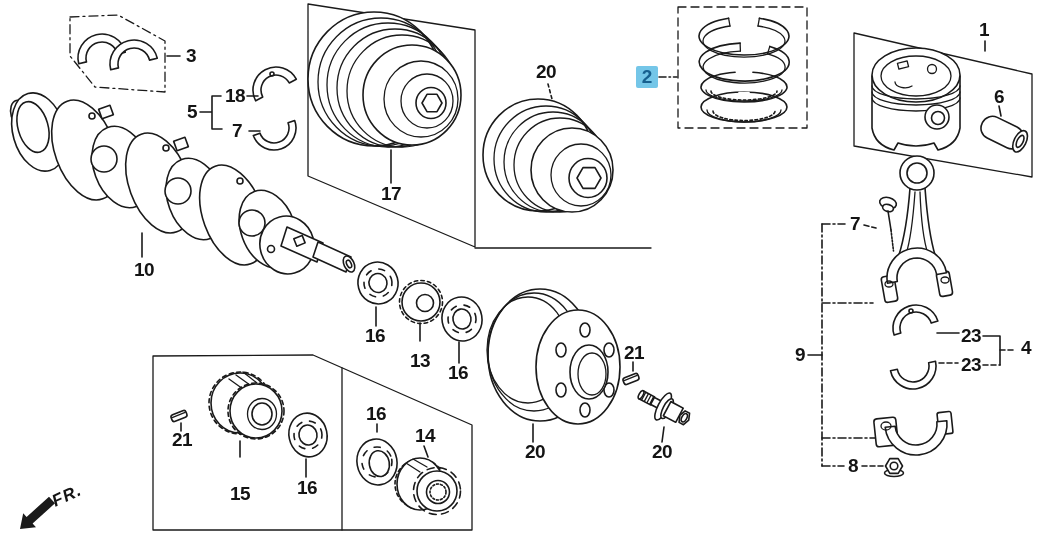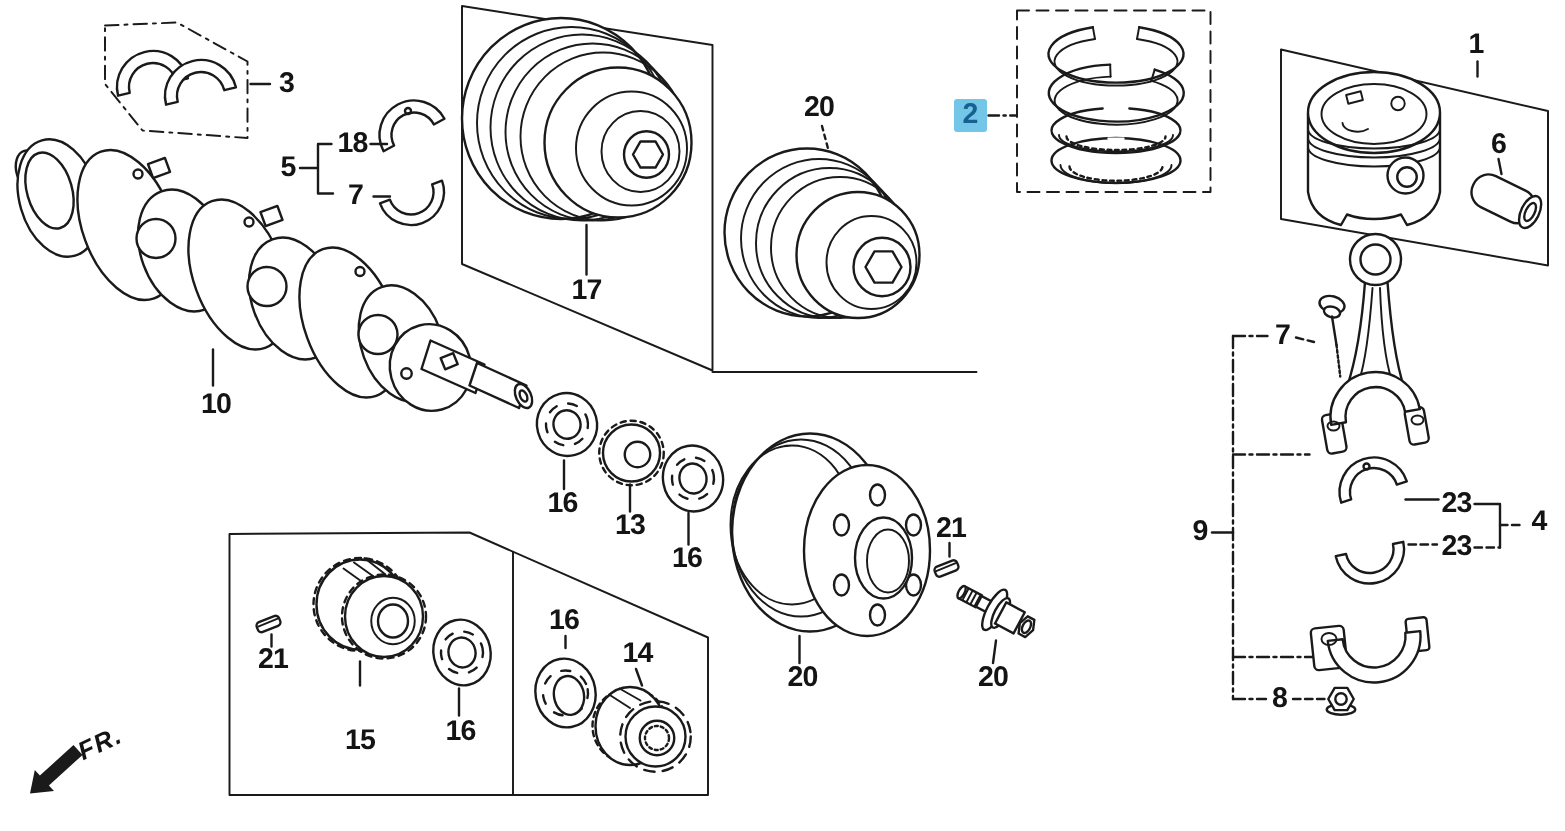--- a/index.html
+++ b/index.html
@@ -306,21 +306,21 @@
   <div class="lbl" style="left:192px;top:112px">5</div>
   <div class="lbl" style="left:235px;top:96px">18</div>
   <div class="lbl" style="left:237px;top:131px">7</div>
   <div class="lbl" style="left:144px;top:270px">10</div>
   <div class="lbl" style="left:391px;top:194px">17</div>
   <div class="lbl" style="left:546px;top:72px">20</div>
   <div class="lbl hl" style="left:647px;top:77px">2</div>
   <div class="lbl" style="left:984px;top:30px">1</div>
   <div class="lbl" style="left:999px;top:97px">6</div>
   <div class="lbl" style="left:375px;top:336px">16</div>
-  <div class="lbl" style="left:420px;top:351px">13</div>
+  <div class="lbl" style="left:420px;top:361px">13</div>
   <div class="lbl" style="left:458px;top:373px">16</div>
   <div class="lbl" style="left:535px;top:452px">20</div>
   <div class="lbl" style="left:634px;top:353px">21</div>
   <div class="lbl" style="left:662px;top:452px">20</div>
   <div class="lbl" style="left:855px;top:224px">7</div>
   <div class="lbl" style="left:800px;top:355px">9</div>
   <div class="lbl" style="left:971px;top:336px">23</div>
   <div class="lbl" style="left:971px;top:365px">23</div>
   <div class="lbl" style="left:1026px;top:348px">4</div>
   <div class="lbl" style="left:853px;top:466px">8</div>

